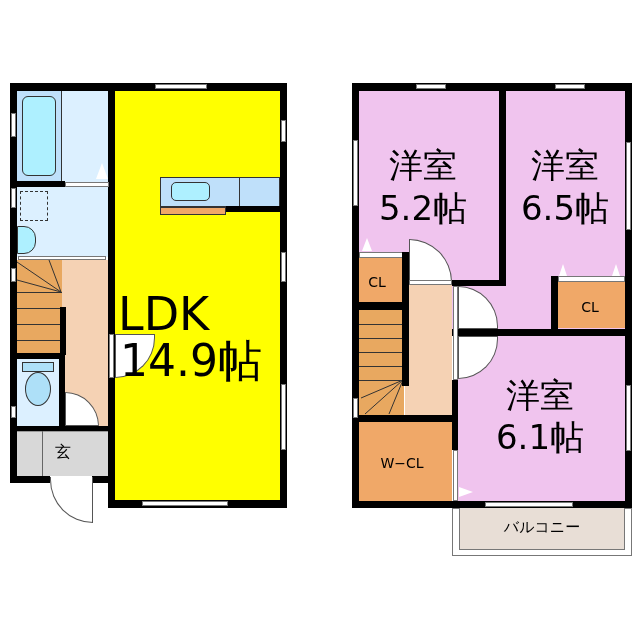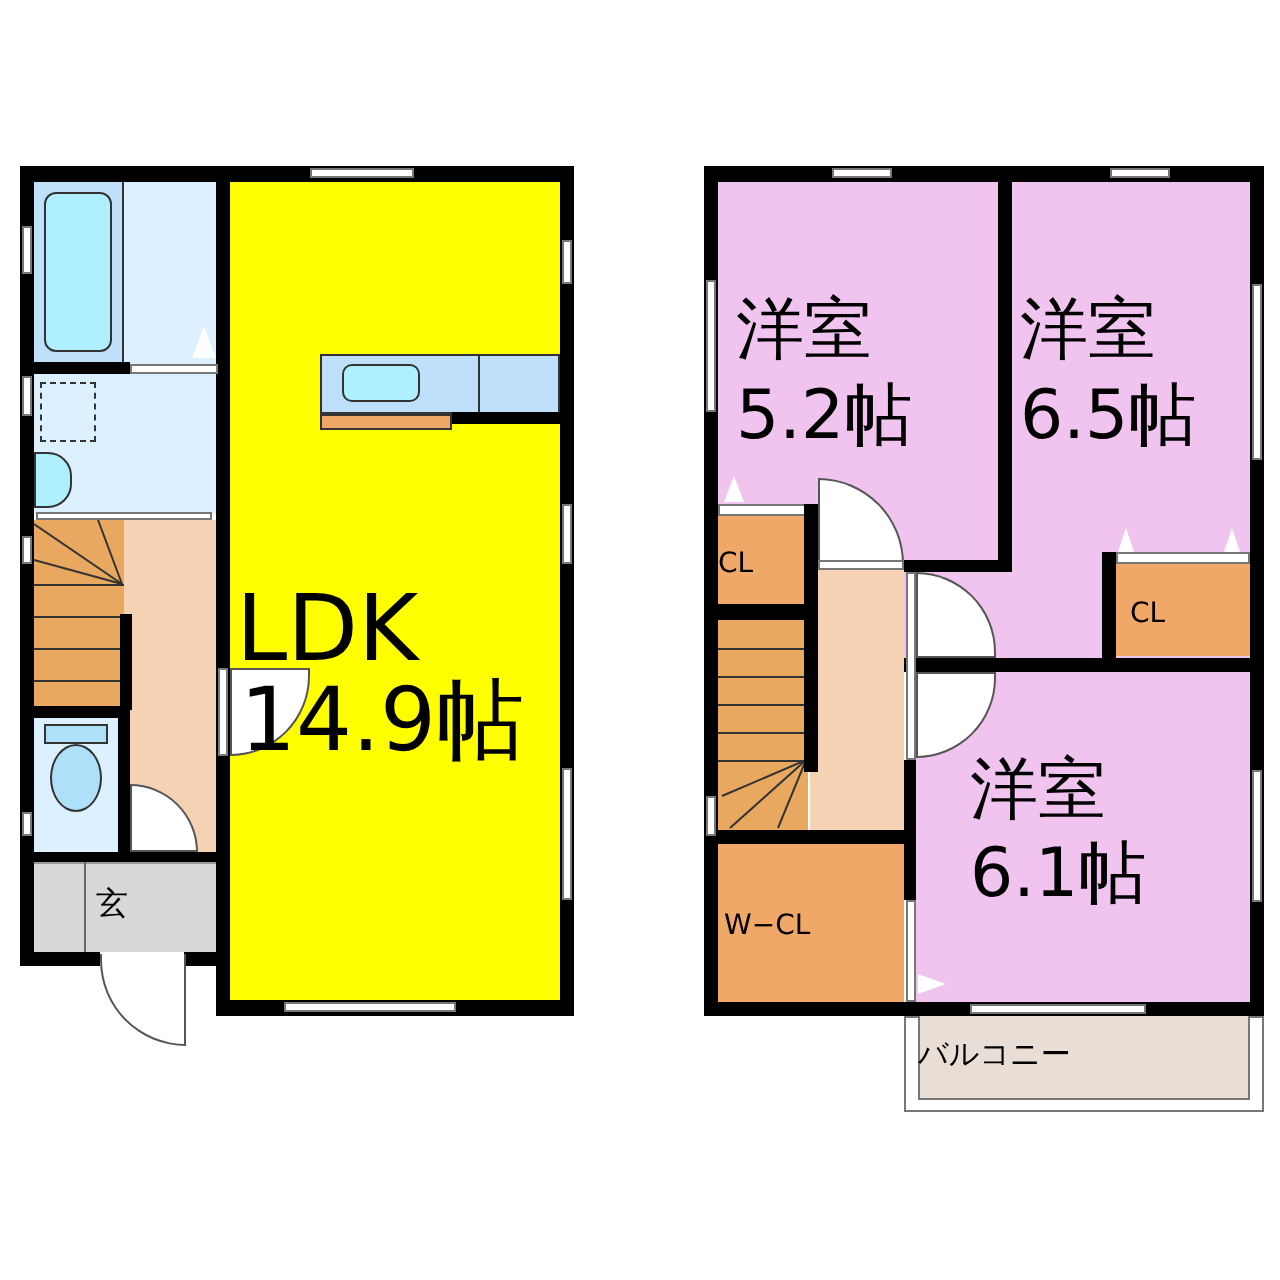--- a/index.html
+++ b/index.html
@@ -1,20 +1,20 @@
 <!DOCTYPE html>
 <html><head>
 <meta charset="utf-8">
 <style>
   html,body{margin:0;padding:0;background:#fff;}
   body{width:640px;height:640px;position:relative;overflow:hidden;font-family:"Liberation Sans",sans-serif;}
   .a{position:absolute;box-sizing:border-box;}
   .wall{background:#000;}
   .win{background:#fff;border:1px solid #777;}
-  .lbl{position:absolute;color:#000;line-height:1.05;font-family:"DejaVu Sans","Liberation Sans",sans-serif;}
+  .lbl{position:absolute;color:#000;text-align:center;line-height:1.05;font-family:"DejaVu Sans","Liberation Sans",sans-serif;}
   .door{position:absolute;background:#fff;border:1px solid #555;box-sizing:border-box;}
   .step{position:absolute;left:0;right:0;height:1px;background:#333;}
 </style>
 </head>
 <body>
 
 <div class="a" style="left:10px;top:83px;width:277px;height:425px;">
 </div>
 
 <div class="a wall" style="left:10px;top:83px;width:277px;height:8px;"></div>

